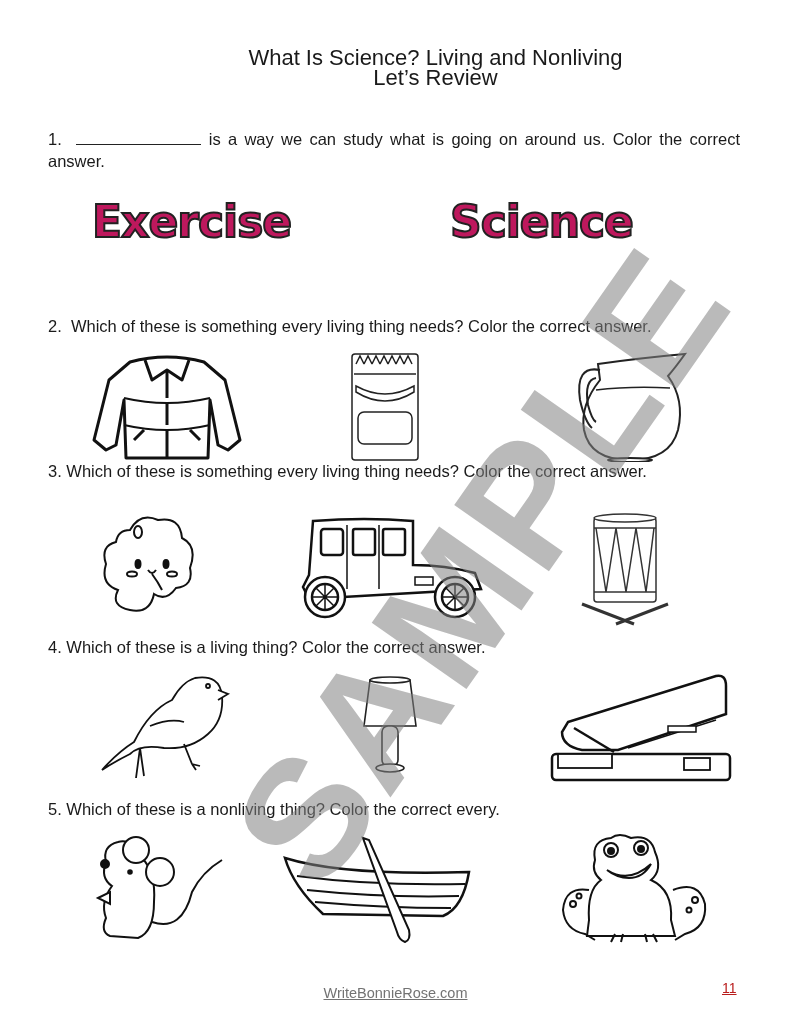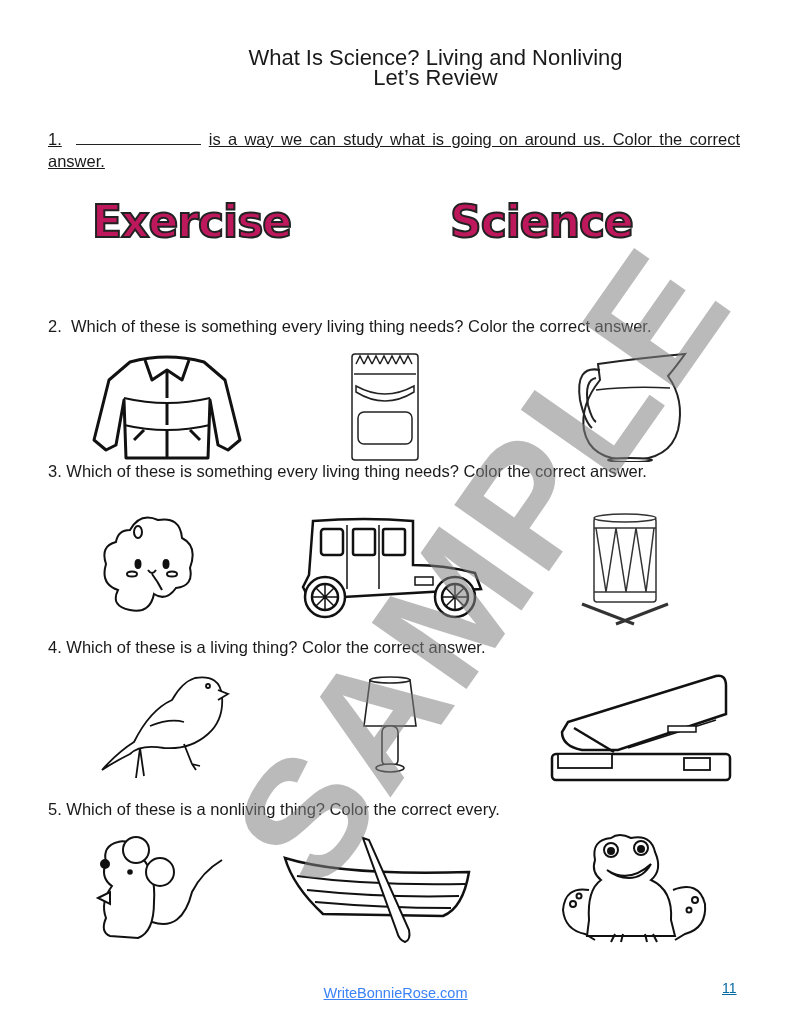--- a/index.html
+++ b/index.html
@@ -2,29 +2,29 @@
 <html><head>
 <meta charset="utf-8">
 <style>
   html, body { margin: 0; padding: 0; background: #ffffff; }
   body { width: 791px; height: 1024px; position: relative; overflow: hidden;
          font-family: "Liberation Sans", "DejaVu Sans", sans-serif; color: #1a1a1a; }
   .title { position: absolute; left: 0; width: 791px; text-align: center; font-size: 22px; line-height: 28px; padding-left: 40px; }
   .title.l1 { top: 44px; }
   .title.l2 { top: 64px; }
   .q { position: absolute; left: 48px; width: 692px; font-size: 16.5px; line-height: 22px; }
-  .q1 { top: 128px; text-align: justify; text-align-last: left; text-decoration: underline; }
+  .q1 { top: 128px; text-align: justify; text-align-last: left; }
   .q1 .blank { display: inline-block; width: 125px; border-bottom: 1px solid #222; margin: 0 8px 0 14px; height: 14px; vertical-align: baseline; }
   .q2 { top: 315px; } .q3 { top: 460px; } .q4 { top: 636px; } .q5 { top: 798px; }
   .pic { position: absolute; }
   .bubble { position: absolute; font-family: "DejaVu Sans", sans-serif; font-weight: bold; font-size: 44px;
             color: #be185d; -webkit-text-stroke: 2px #222; letter-spacing: -1px; }
   .footer-link { position: absolute; top: 985px; left: 0; width: 791px; text-align: center;
-                 font-size: 14.5px; color: #3b82f6; text-decoration: underline; }
-  .page-num { position: absolute; top: 980px; left: 722px; font-size: 14px; color: #0369a1; text-decoration: underline; }
+                 font-size: 14.5px; color: #737373; text-decoration: underline; }
+  .page-num { position: absolute; top: 980px; left: 722px; font-size: 14px; color: #b91c1c; text-decoration: underline; }
   .watermark { position: absolute; left: 120px; top: 470px; font-size: 168px; font-weight: bold;
                color: rgba(130,130,130,0.55); transform: rotate(-55deg); transform-origin: center;
                letter-spacing: 4px; pointer-events: none; white-space: nowrap; }
 </style>
 </head>
 <body>
 
 <div class="title l1">What Is Science? Living and Nonliving</div>
 <div class="title l2">Let’s Review</div>
 

